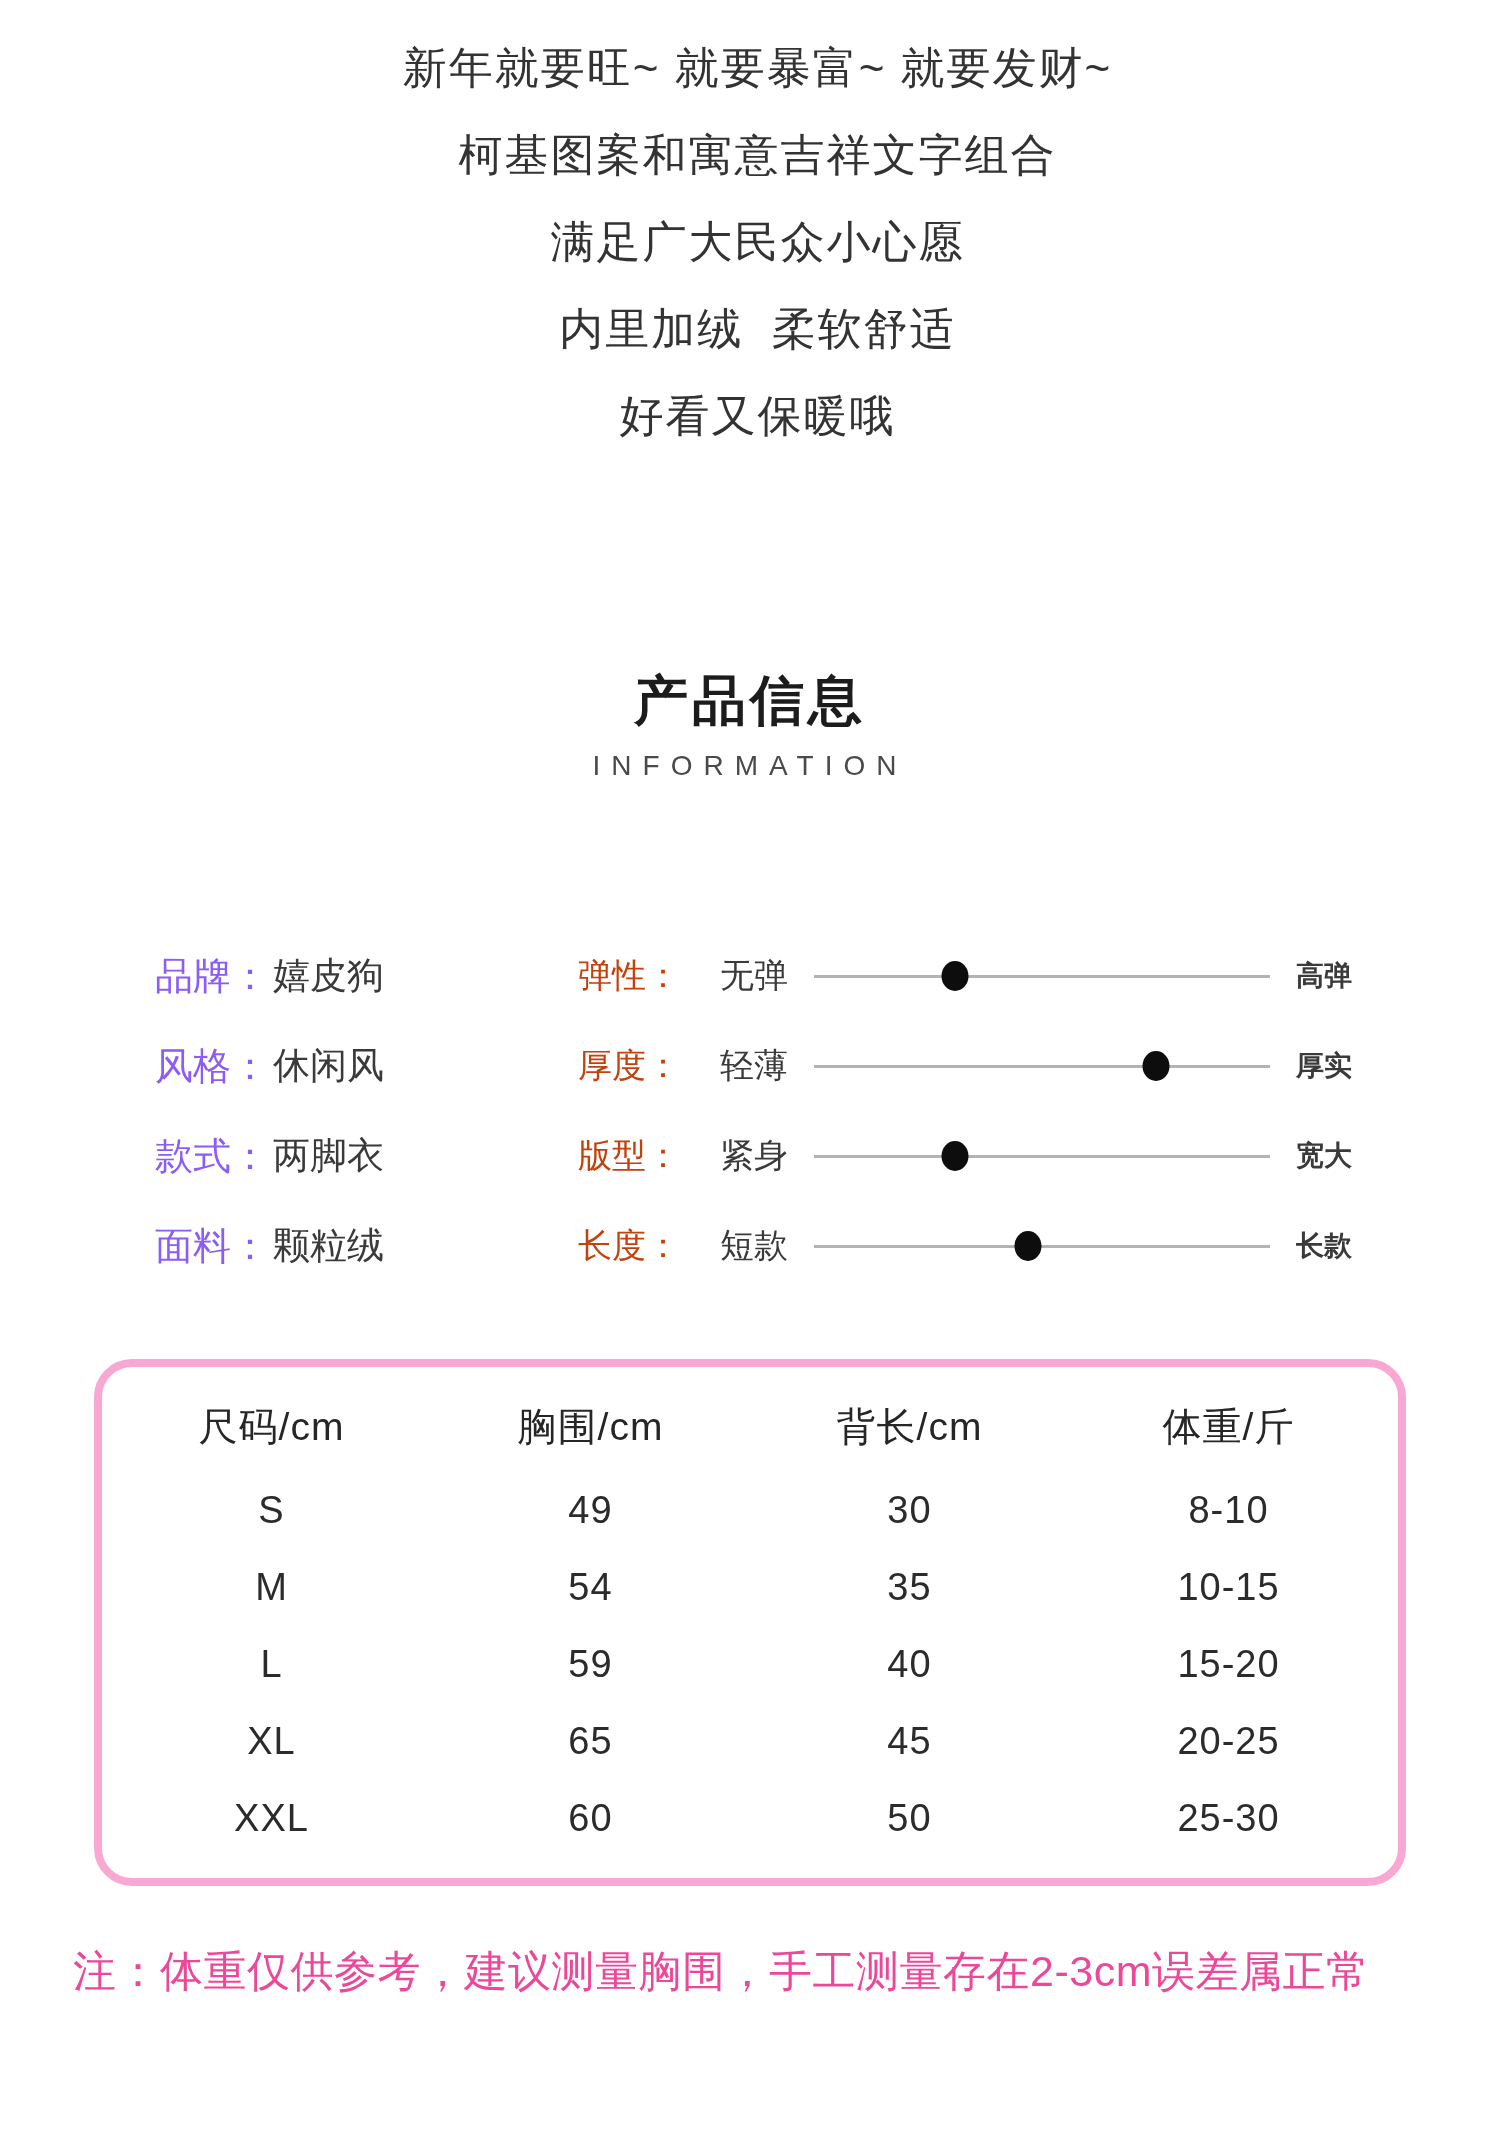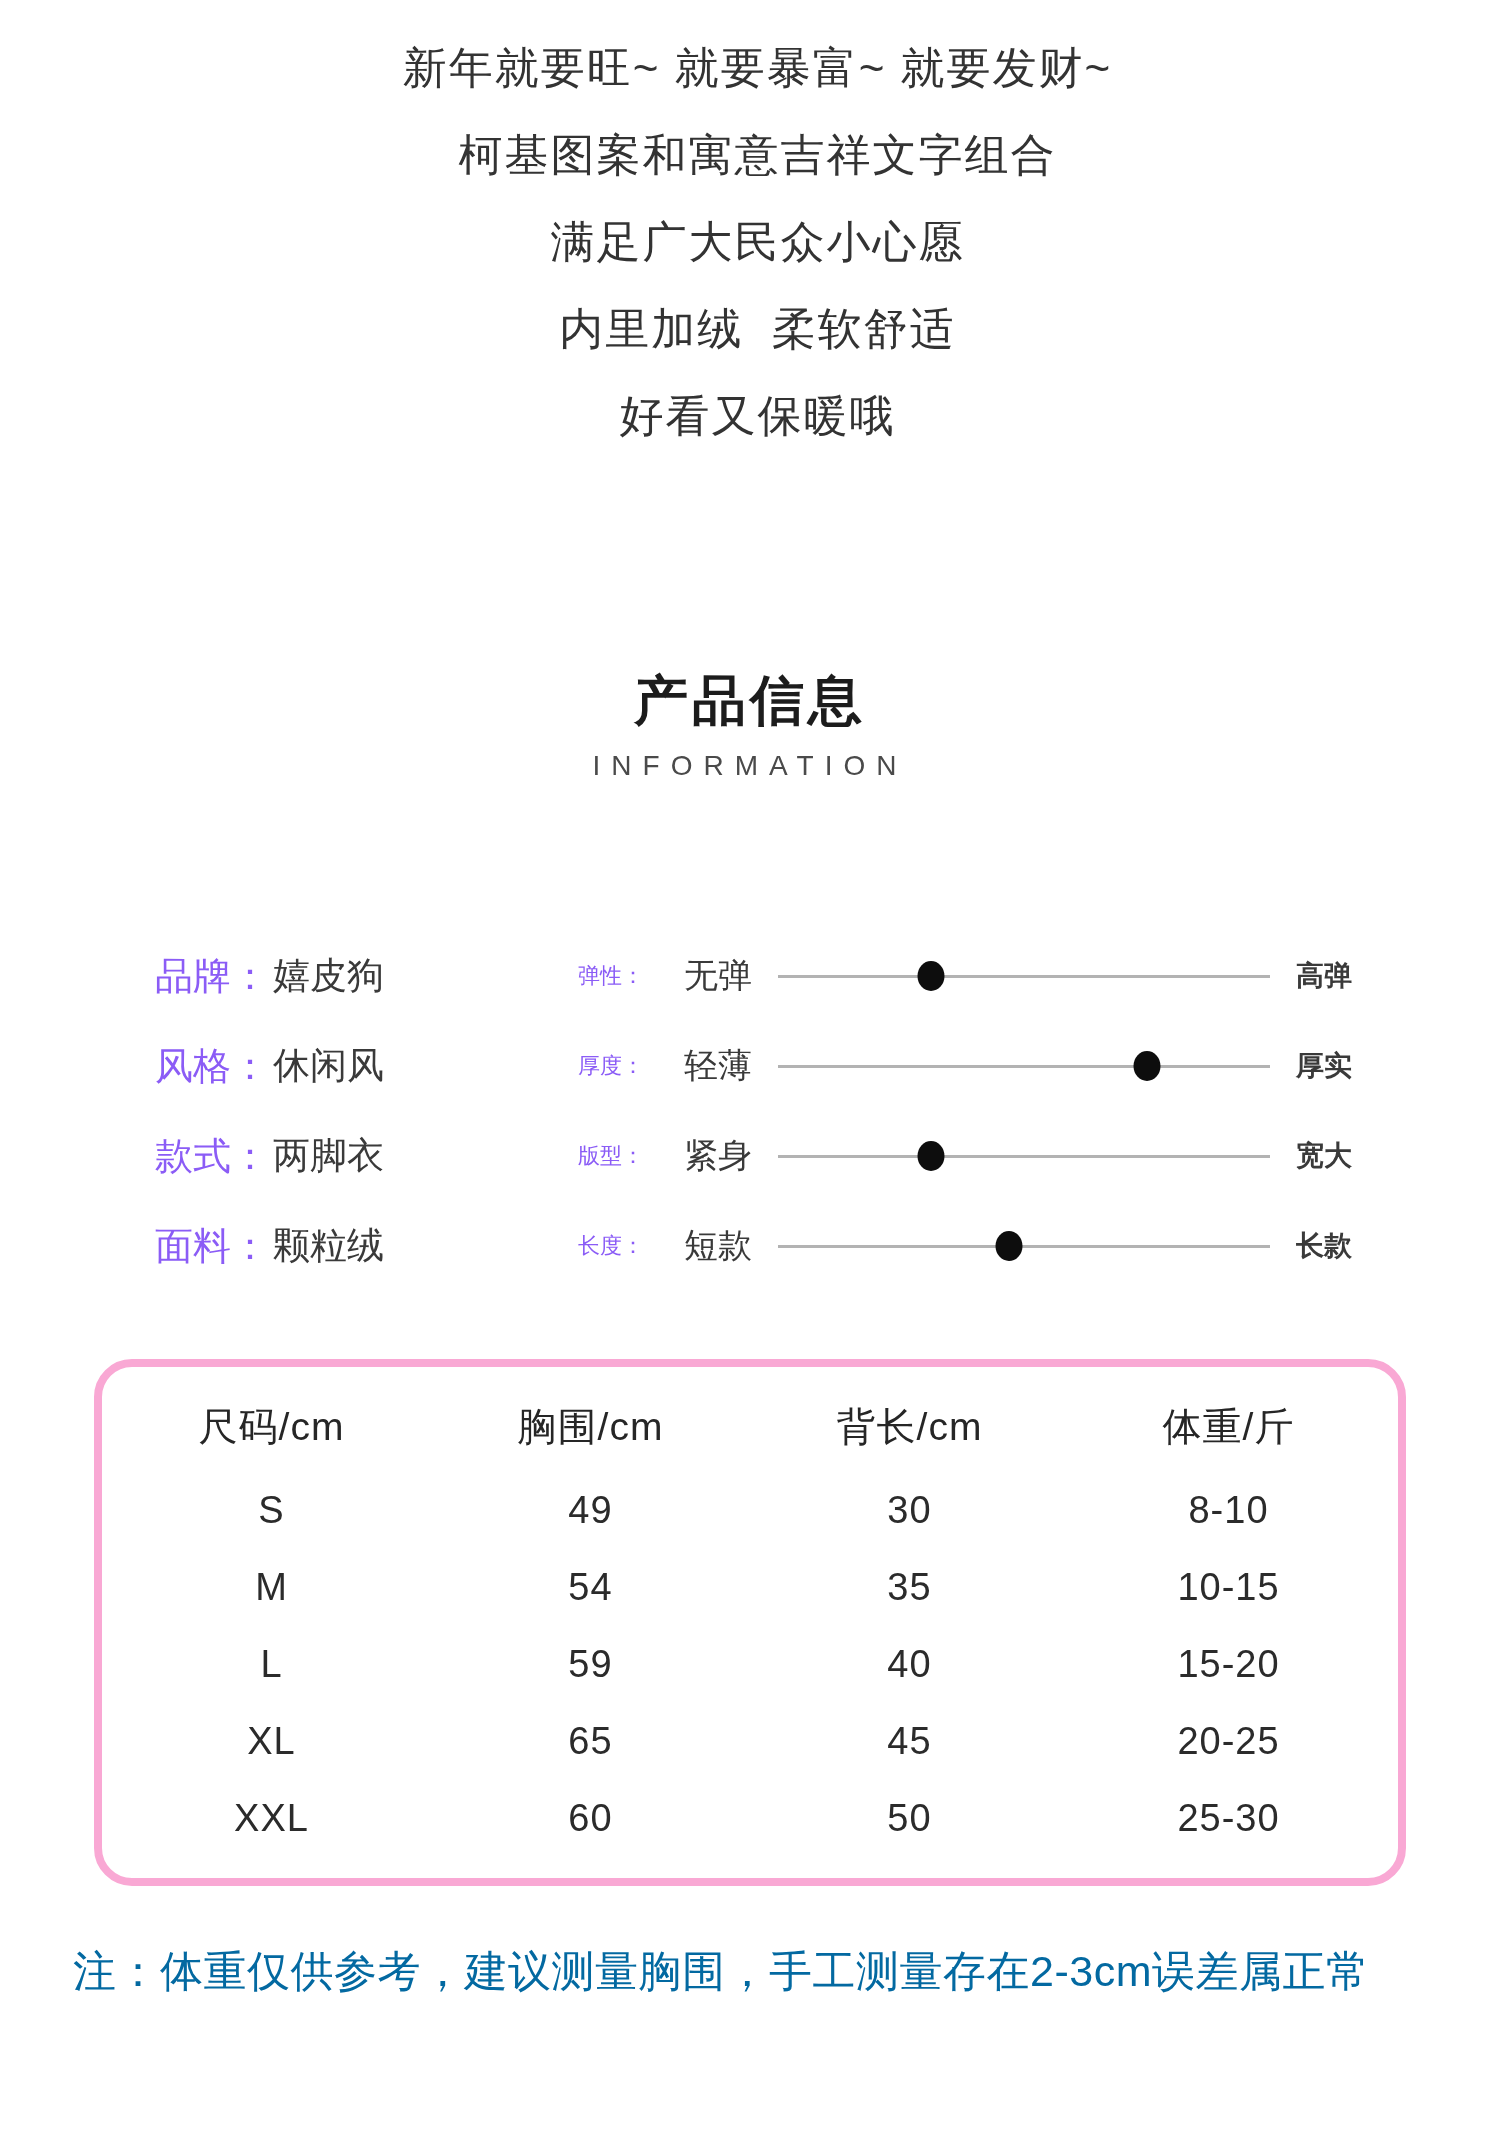--- a/index.html
+++ b/index.html
@@ -45,21 +45,21 @@
   
   .info { display: flex; margin-top: 150px; }
   .info-left { width: 520px; padding-left: 155px; }
   .info-right { flex: 1; padding-left: 58px; padding-right: 148px; }
 
   .attr-row { height: 90px; display: flex; align-items: center; }
   .attr-label { font-size: 38px; font-weight: 400; color: #8b5cf6; white-space: pre; }
   .attr-value { font-size: 37px; font-weight: 400; color: #3a3a3a; margin-left: 4px; white-space: pre; }
 
   .slider-row { height: 90px; display: flex; align-items: center; }
-  .slider-label { font-size: 22px; font-weight: 500; color: #8b5cf6; white-space: pre; }
+  .slider-label { font-size: 34px; font-weight: 500; color: #c2410c; white-space: pre; }
   .slider-min { font-size: 34px; font-weight: 400; color: #3a3a3a; white-space: pre; margin-left: 40px; }
   .slider-track {
     flex: 1;
     height: 3px;
     background: #b3b3b3;
     margin: 0 26px;
     position: relative;
   }
   .slider-dot {
     position: absolute;
@@ -92,21 +92,21 @@
     font-weight: 400;
     color: #2b2b2b;
     letter-spacing: 1px;
   }
 
   
   .note {
     margin: 60px 0 0 73px;
     font-size: 43px;
     font-weight: 500;
-    color: #0369a1;
+    color: #ec4899;
     line-height: 50px;
     letter-spacing: 0.5px;
     white-space: pre;
   }
 </style>
 </head>
 <body>
 
 <div class="hero">
   <div class="hero-line">新年就要旺~ 就要暴富~ 就要发财~</div>

